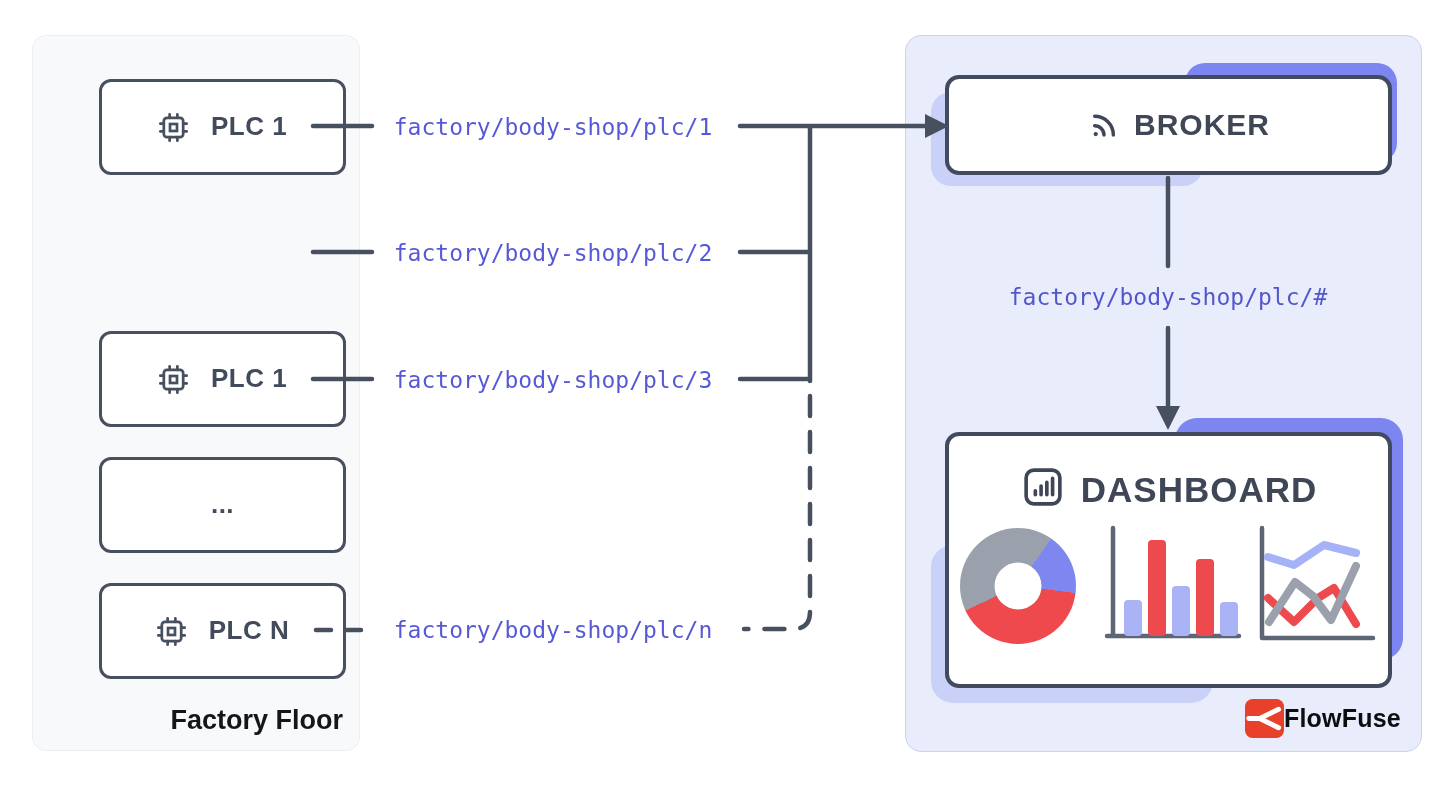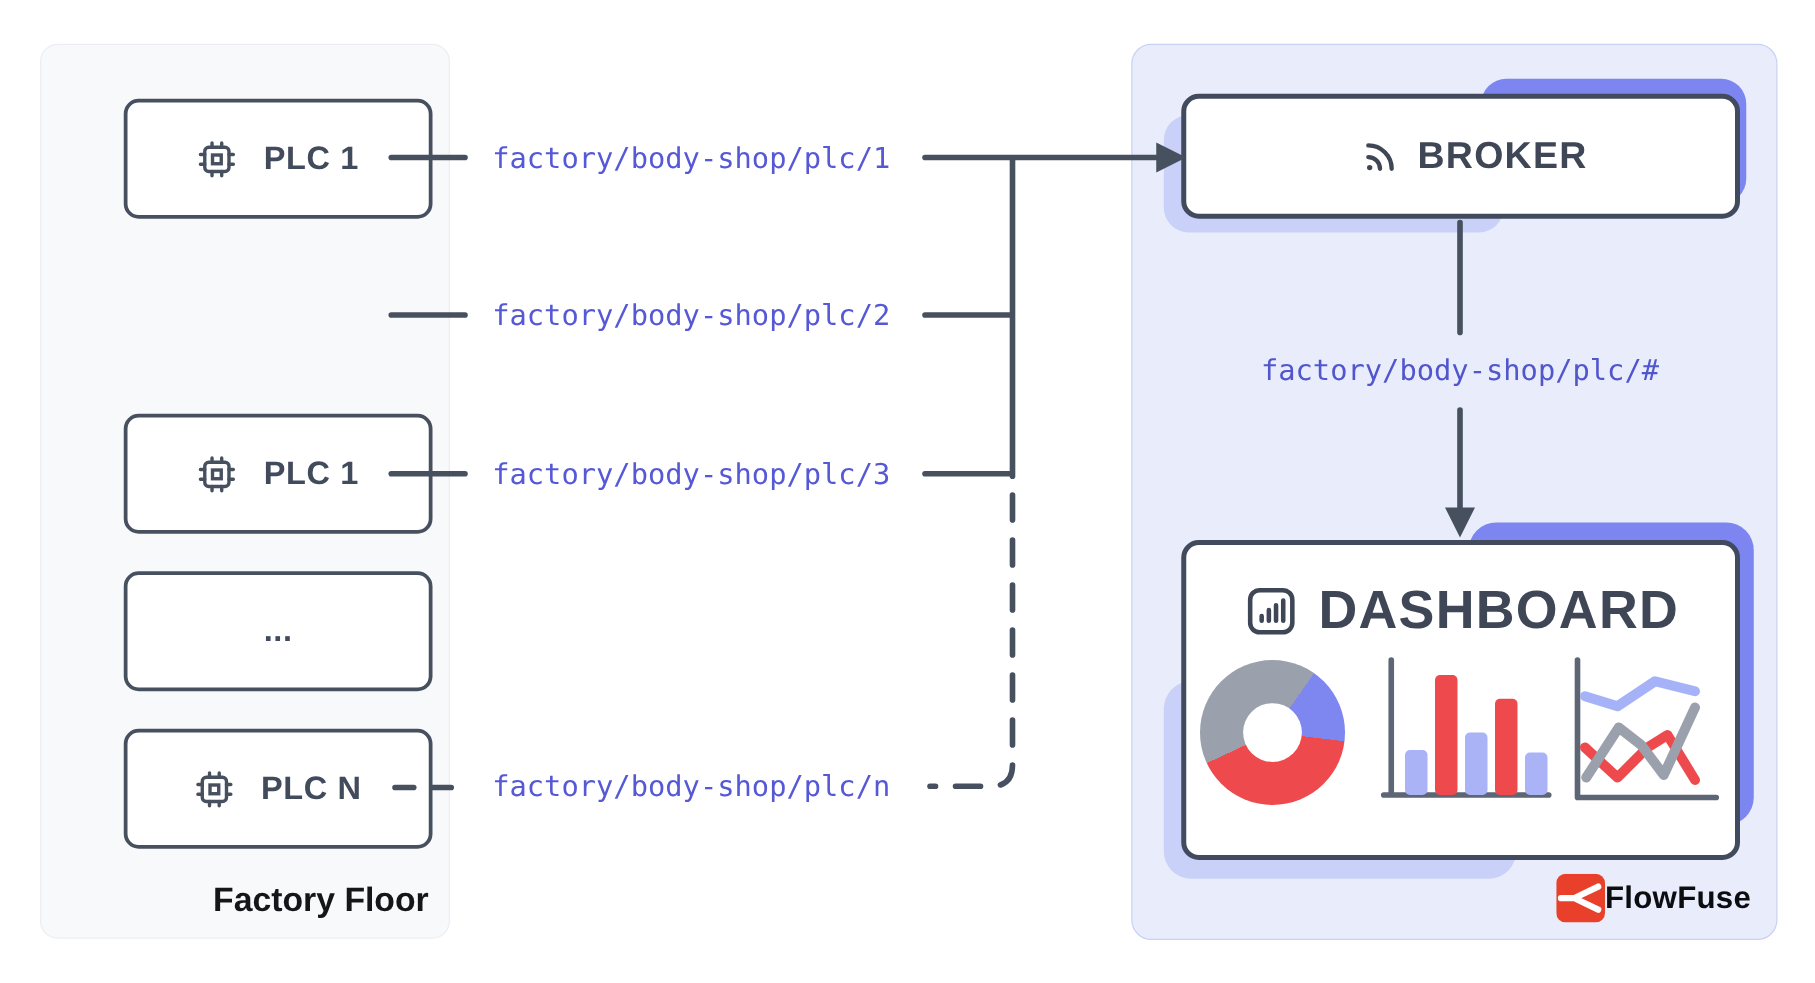--- a/index.html
+++ b/index.html
@@ -30,22 +30,22 @@
 
   
   .accent{position:absolute;border-radius:20px;}
   .accent.dark{background:#7c85f0;}
   .accent.light{background:#c9d1f8;}
   .card{position:absolute;background:#ffffff;border:4px solid #424b5e;border-radius:14px;
         box-sizing:border-box;padding-left:21px;}
   .card-head{display:flex;align-items:center;justify-content:center;gap:14px;height:100%;
              font-weight:bold;color:#3f4757;}
   .broker-card .card-head{font-size:30px;letter-spacing:1px;}
-  .dash-head{position:absolute;left:0;right:0;top:28px;display:flex;align-items:center;
-             justify-content:center;gap:15px;font-size:43px;font-weight:bold;color:#3f4757;
+  .dash-head{position:absolute;left:0;right:0;top:28px;display:flex;align-items:flex-end;
+             justify-content:center;gap:15px;font-size:35px;font-weight:bold;color:#3f4757;
              letter-spacing:1px;}
 
   
   .donut{position:absolute;left:960px;top:528px;width:116px;height:116px;border-radius:50%;
          background:conic-gradient(#9aa1ac 0deg 35deg,#7e87f0 35deg 97deg,#ee4a4e 97deg 245deg,#9aa1ac 245deg 360deg);}
   .donut::after{content:"";position:absolute;left:50%;top:50%;width:47px;height:47px;
                 border-radius:50%;background:#ffffff;transform:translate(-50%,-50%);}
   .minichart{position:absolute;}
 
   

